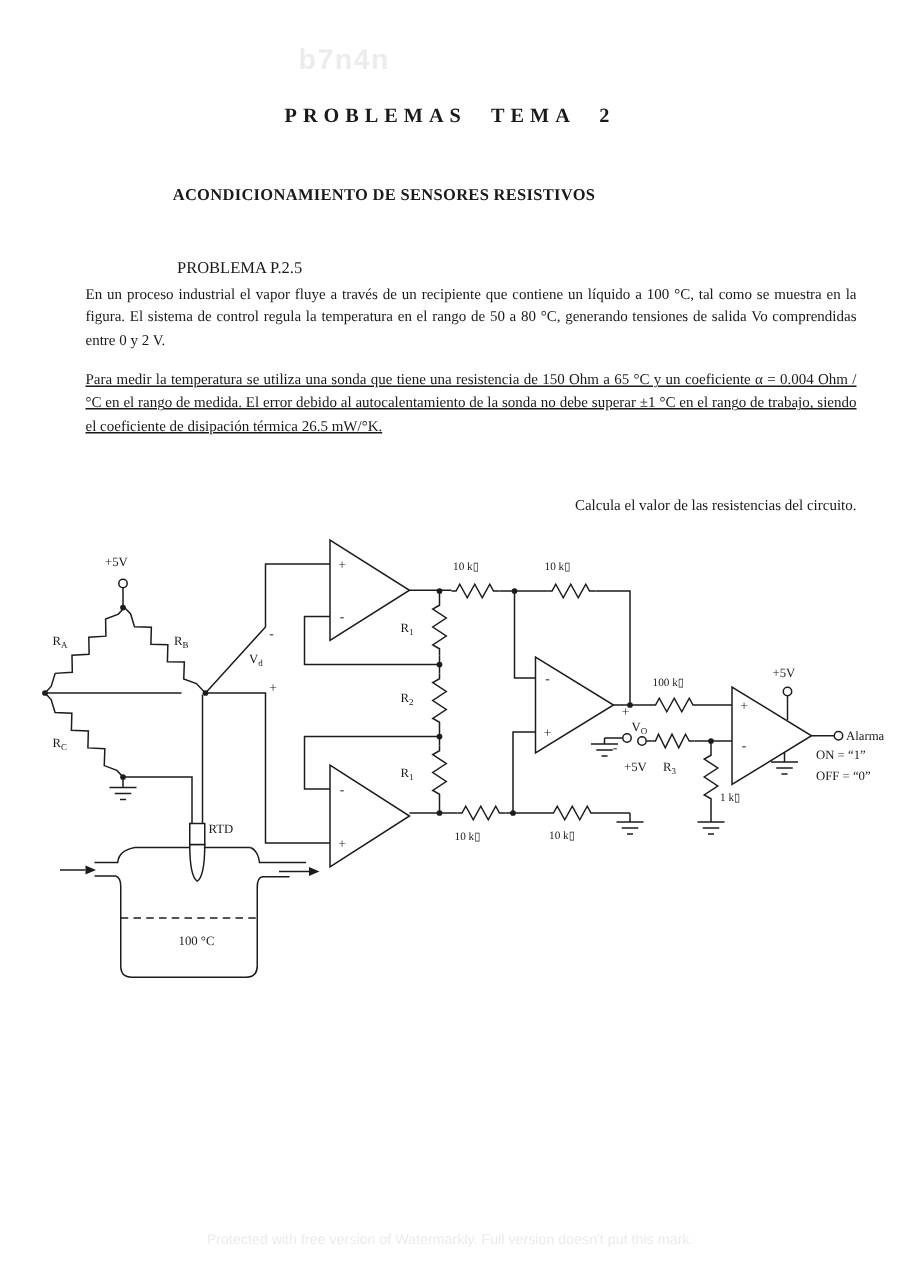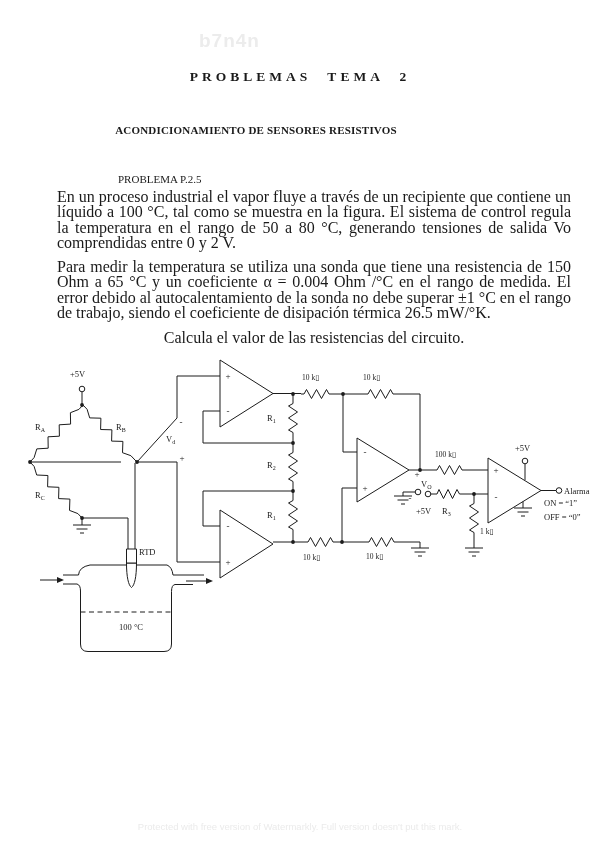--- a/index.html
+++ b/index.html
@@ -7,25 +7,25 @@
         font-family:"Liberation Serif", serif;color:#1a1a1a;}
   .wm-top{position:absolute;left:199px;top:30px;font-family:"Liberation Sans",sans-serif;
           font-weight:bold;font-size:19px;color:#ececec;letter-spacing:1px;}
   .wm-bottom{position:absolute;left:0;top:821px;width:600px;text-align:center;
           font-family:"Liberation Sans",sans-serif;font-size:9.5px;color:#ebebeb;}
   .title{position:absolute;left:0;top:69px;width:600px;text-align:center;font-weight:bold;
          font-size:13.5px;letter-spacing:4px;word-spacing:9px;}
   .subtitle{position:absolute;left:0;top:124px;width:512px;text-align:center;font-weight:bold;
          font-size:11px;letter-spacing:0.2px;}
   .problema{position:absolute;left:98px;top:173px;font-size:11px;margin-left:20px;}
-  .para{position:absolute;left:57px;width:514px;font-size:16px;line-height:15.4px;text-align:justify;}
+  .para{position:absolute;left:57px;width:514px;font-size:10px;line-height:15.4px;text-align:justify;}
   .p1{top:189px;}
-  .p2{top:259px;}
+  .p2{top:246px;text-decoration:underline;}
   .p3{top:295px;}
-  .p4{top:330px;text-align:center;}
+  .p4{top:330px;text-align:right;}
   .caption{position:absolute;left:221px;top:620px;font-size:8.5px;}
   svg{position:absolute;left:0;top:350px;}
   svg *{vector-effect:non-scaling-stroke;}
   .wire{fill:none;stroke:#1c1c1c;stroke-width:1;}
   .dash{fill:none;stroke:#1c1c1c;stroke-width:1;stroke-dasharray:5,3.5;}
   .tri{fill:#ffffff;stroke:#1c1c1c;stroke-width:1;}
   .dot{fill:#1c1c1c;stroke:none;}
   .term{fill:#ffffff;stroke:#1c1c1c;stroke-width:1;}
   .head{fill:#1c1c1c;stroke:none;}
   .lbl{font-family:"Liberation Serif",serif;font-size:8.5px;fill:#1a1a1a;}

